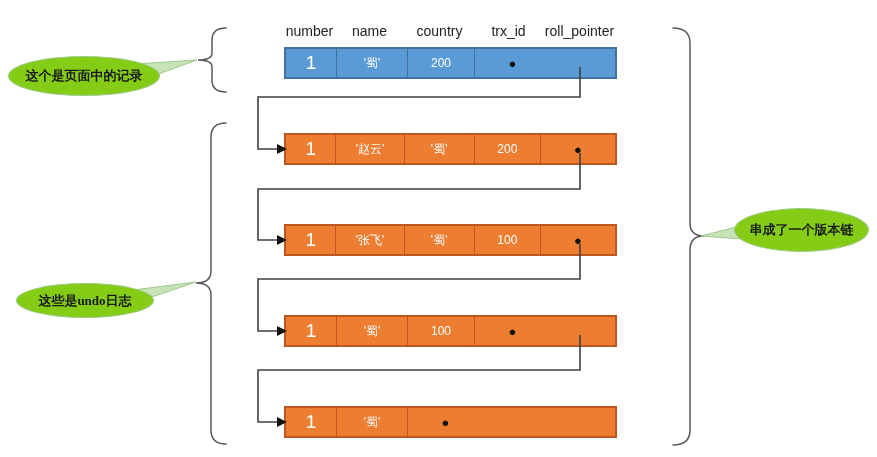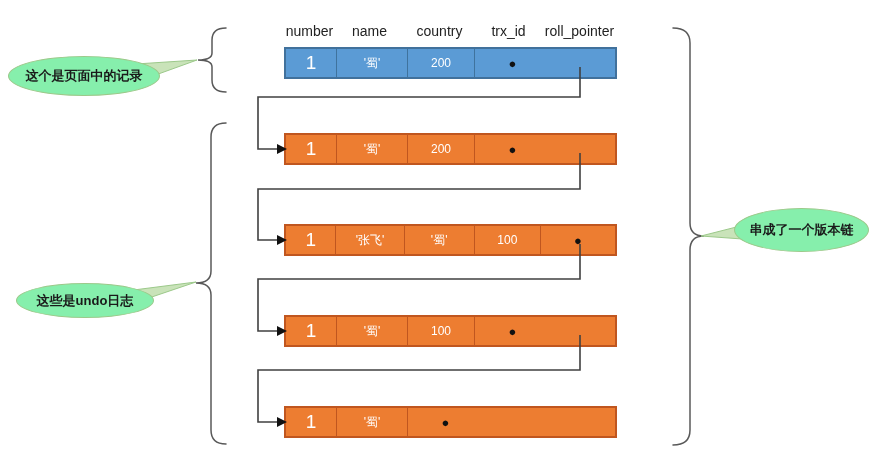--- a/index.html
+++ b/index.html
@@ -40,26 +40,26 @@
   .c0{width:51px;} .c1{width:69px;} .c2{width:71px;} .c3{width:67px;} .c4{width:75px;}
 
   .row.r-record{top:47px;}
   .row.r-u0{top:133px;}
   .row.r-u1{top:224px;}
   .row.r-u2{top:315px;}
   .row.r-u3{top:406px;}
 
   
   .bubble{
-    position:absolute;z-index:3;background:#86efac;border:1.5px solid #9CC98A;
+    position:absolute;z-index:3;background:#84cc16;border:1.5px solid #9CC98A;
     border-radius:50%;display:flex;align-items:center;justify-content:center;
     font-size:13px;font-weight:700;color:#1a1a1a;box-sizing:border-box;white-space:nowrap;
   }
   .bubble.b1{left:8px;top:56px;width:152px;height:40px;}
-  .bubble.b2{left:16px;top:283px;width:138px;height:35px;}
+  .bubble.b2{left:16px;top:283px;width:138px;height:35px;font-family:Liberation Serif, serif;}
   .bubble.b3{left:734px;top:208px;width:135px;height:44px;}
 </style>
 </head>
 <body>
 
 <div class="canvas">
 
   <svg class="overlay" width="877" height="457" viewBox="0 0 877 457">
 
     <path d="M 226,28 Q 212,28 212,40 L 212,53 Q 212,60 198,60 Q 212,60 212,67 L 212,80 Q 212,92 226,92" fill="none" stroke="#595959" stroke-width="1.5" stroke-linecap="round"></path>
@@ -90,20 +90,21 @@
 
   <div class="row record r-record">
     <div class="cell num c0">1</div>
     <div class="cell c2">'蜀'</div>
     <div class="cell c3">200</div>
     <div class="cell ptr last c4">●</div>
   </div>
 
   <div class="row undo r-u0">
     <div class="cell num c0">1</div>
+    <div class="cell c1">'赵云'</div>
     <div class="cell c2">'蜀'</div>
     <div class="cell c3">200</div>
     <div class="cell ptr last c4">●</div>
   </div>
 
   <div class="row undo r-u1">
     <div class="cell num c0">1</div>
     <div class="cell c1">'张飞'</div>
     <div class="cell c2">'蜀'</div>
     <div class="cell c3">100</div>

